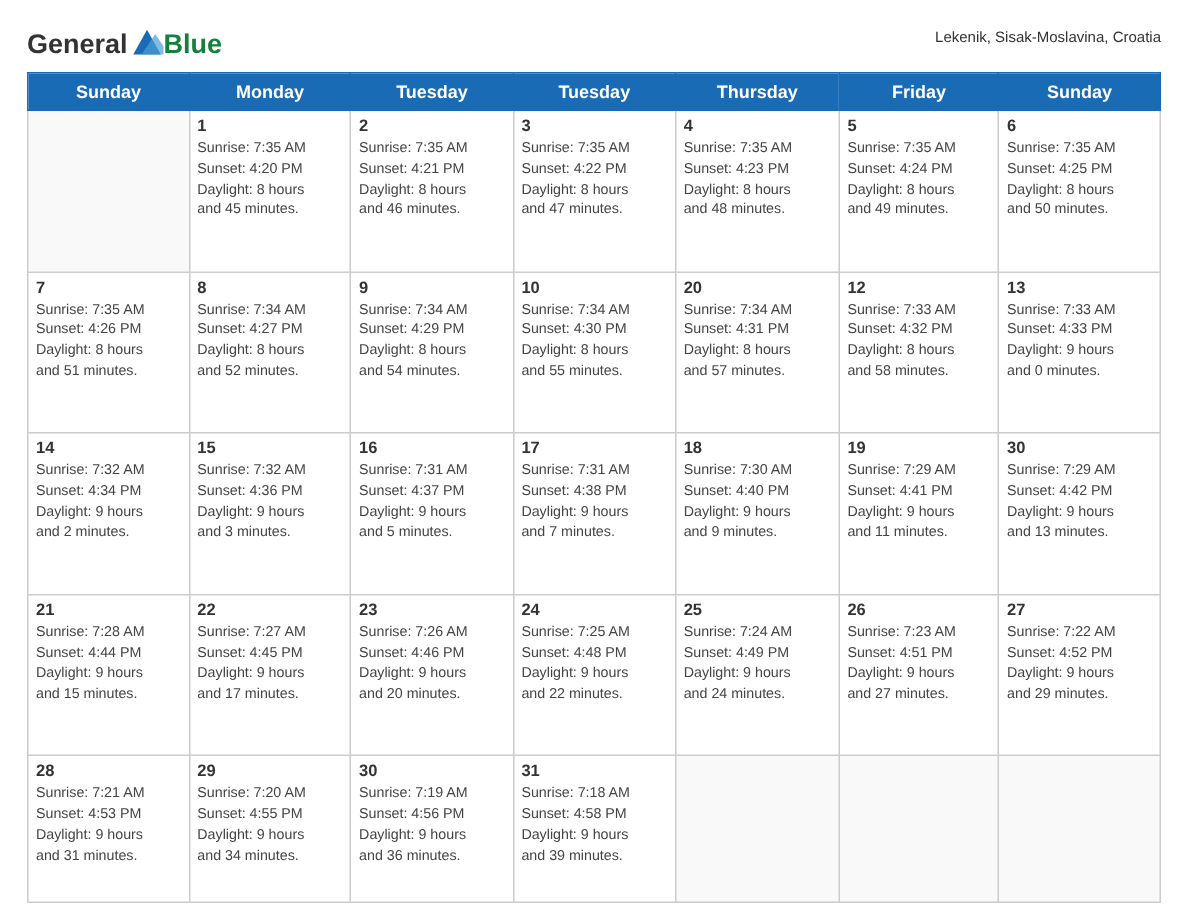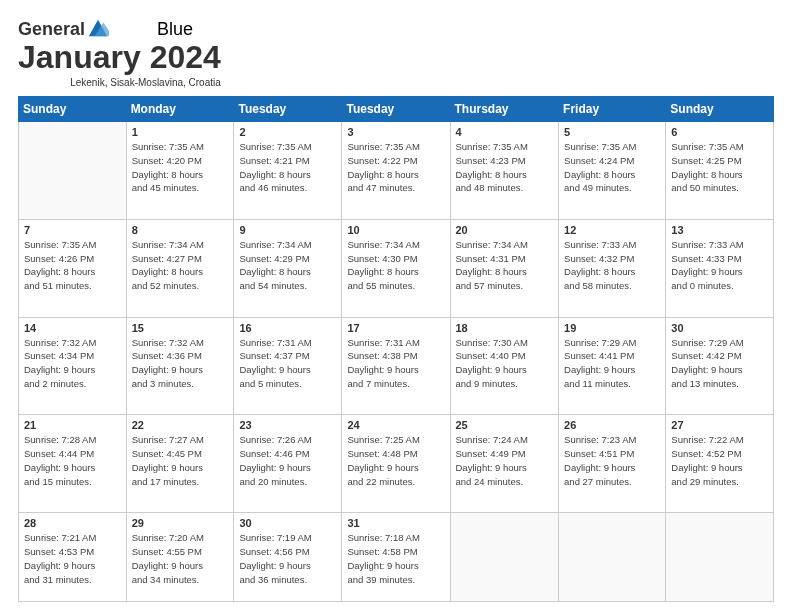--- a/index.html
+++ b/index.html
@@ -15,41 +15,39 @@
       height: 612px;
       padding: 18px 18px 10px 18px;
       display: flex;
       flex-direction: column;
     }
     .header {
       display: flex;
       align-items: flex-start;
       justify-content: space-between;
       margin-bottom: 8px;
-      flex-direction: column;
     }
     .logo-area {
       display: flex;
       flex-direction: column;
       align-items: flex-start;
     }
     .logo {
       display: flex;
       align-items: center;
     }
     .logo-text-general {
       font-size: 18px;
       font-weight: bold;
       color: #333;
     }
     .logo-text-blue {
       font-size: 18px;
-      font-weight: normal;
-      color: #000000;
-      margin-left: 48px;
+      font-weight: bold;
+      color: #15803d;
     }
     .logo-icon {
       margin-left: 2px;
       width: 22px;
       height: 22px;
     }
     .title-area {
       text-align: right;
     }
     .month-title {
@@ -64,22 +62,22 @@
       margin-top: 2px;
     }
     .calendar {
       width: 100%;
       border-collapse: collapse;
       flex: 1;
     }
     .calendar th {
       background-color: #1a6bb5;
       color: #fff;
-      text-align: left;
-      padding: 5px 4px;
+      text-align: center;
+      padding: 5px 16px;
       font-size: 12px;
       font-weight: bold;
       border: 1px solid #1a6bb5;
     }
     .calendar td {
       border: 1px solid #ccc;
       vertical-align: top;
       padding: 4px 5px;
       font-size: 9.5px;
       color: #333;
@@ -115,21 +113,20 @@
       <div class="logo">
         <span class="logo-text-general">General</span>
         <svg class="logo-icon" viewBox="0 0 24 24">
           <polygon points="12,2 22,20 2,20" fill="#1a6bb5"></polygon>
           <polygon points="18,5 28,20 8,20" fill="#4a9fd5" opacity="0.7"></polygon>
         </svg>
         <span class="logo-text-blue">Blue</span>
       </div>
     </div>
     <div class="title-area">
-      <div class="month-title">January 2024</div>
       <div class="location-title">Lekenik, Sisak-Moslavina, Croatia</div>
     </div>
   </div>
 
   <table class="calendar">
     <thead>
       <tr>
         <th>Sunday</th>
         <th>Monday</th>
         <th>Tuesday</th>

